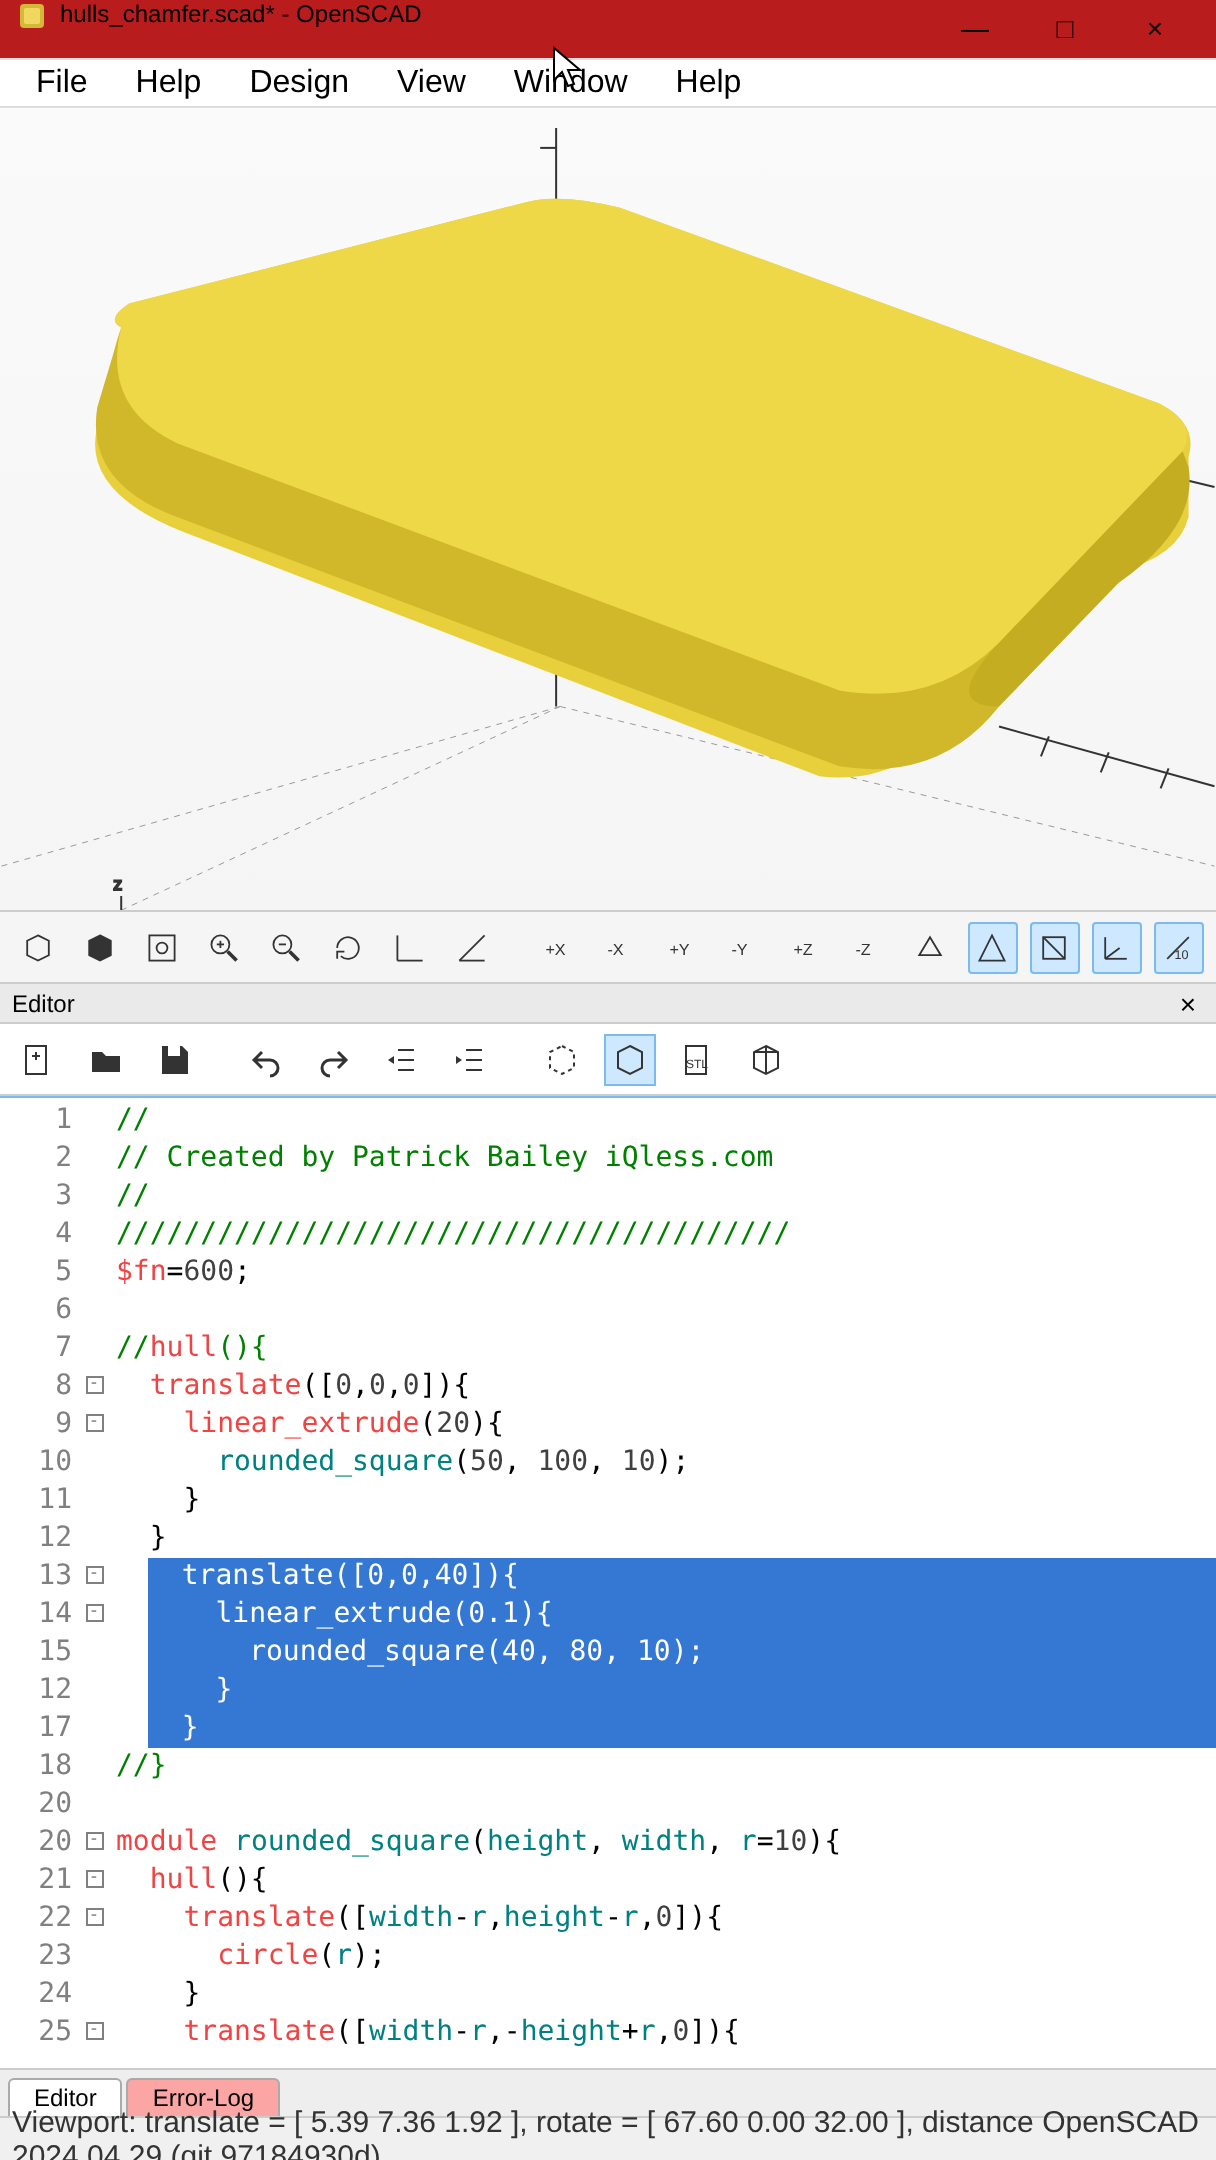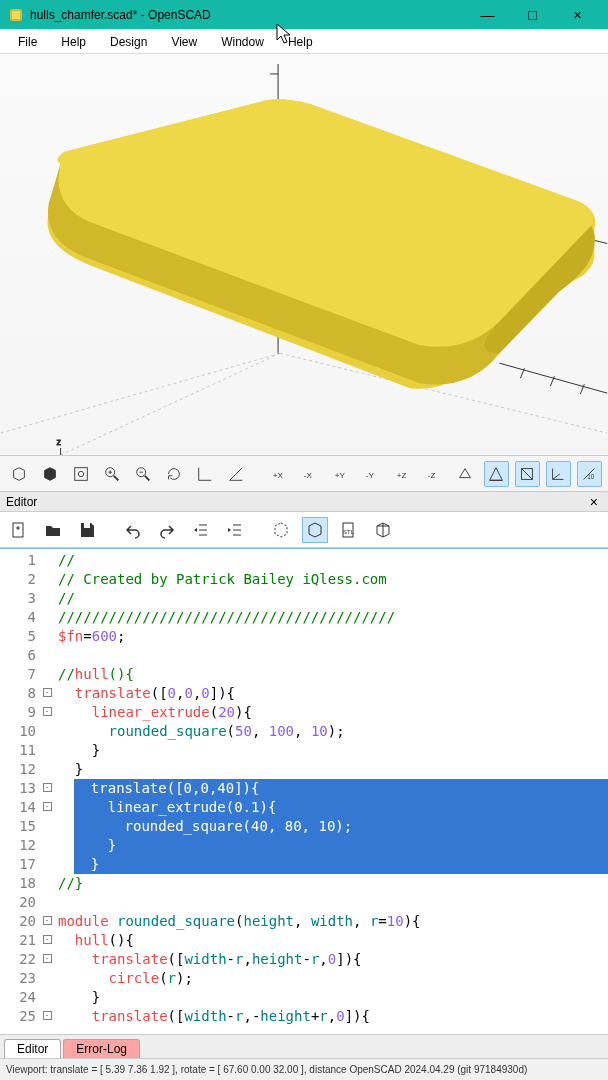--- a/index.html
+++ b/index.html
@@ -1,23 +1,23 @@
 <!DOCTYPE html>
 <html><head>
 <meta charset="utf-8">
 <style>
 * { box-sizing: border-box; margin: 0; padding: 0; }
 body { font-family: "Segoe UI", Tahoma, sans-serif; font-size: 12px; width: 608px; height: 1080px; background: #f0f0f0; display: flex; flex-direction: column; overflow: hidden; }
-.titlebar { height: 30px; background: #14b8a6; display: flex; align-items: center; padding: 0 8px; border-bottom: 1px solid #ddd; }
+.titlebar { height: 30px; background: #b91c1c; display: flex; align-items: flex-start; padding: 0 8px; border-bottom: 1px solid #ddd; }
 .titlebar-icon { width: 16px; height: 16px; margin-right: 6px; }
 .titlebar-text { flex: 1; font-size: 12px; }
 .titlebar-controls { display: flex; gap: 0; }
 .titlebar-btn { width: 45px; height: 28px; display: flex; align-items: center; justify-content: center; cursor: pointer; font-size: 14px; }
 .menubar { height: 24px; background: #fff; display: flex; align-items: center; padding: 0 8px; gap: 4px; border-bottom: 1px solid #ddd; }
-.menu-item { padding: 2px 10px; cursor: pointer; font-size: 12px; }
+.menu-item { padding: 2px 10px; cursor: pointer; font-size: 16px; }
 .viewport { height: 402px; background: linear-gradient(to bottom, #fafafa, #f5f5f5); position: relative; border-bottom: 1px solid #ccc; overflow: hidden; }
 .viewport svg { width: 100%; height: 100%; }
 .view-toolbar { height: 36px; background: #f5f5f5; display: flex; align-items: center; padding: 0 6px; gap: 6px; border-bottom: 1px solid #ccc; }
 .tool-btn { width: 26px; height: 26px; display: flex; align-items: center; justify-content: center; cursor: pointer; border: 1px solid transparent; border-radius: 2px; }
 .tool-btn.pressed { background: #cde8ff; border-color: #7bbbf0; }
 .tool-btn svg { width: 18px; height: 18px; }
 .editor-header { height: 20px; background: #eaeaea; display: flex; align-items: center; padding: 0 6px; border-bottom: 1px solid #ccc; font-size: 12px; justify-content: space-between; }
 .editor-header-close { cursor: pointer; font-size: 14px; padding: 0 4px; }
 .editor-toolbar { height: 36px; background: #fff; display: flex; align-items: center; padding: 0 6px; gap: 8px; border-bottom: 1px solid #ccc; }
 .ed-btn { width: 26px; height: 26px; display: flex; align-items: center; justify-content: center; cursor: pointer; }
@@ -26,28 +26,28 @@
 .code-area { flex: 1; background: #fff; font-family: Consolas, monospace; font-size: 14px; display: flex; overflow: hidden; border-top: 1px solid #7bbbf0; }
 .gutter { width: 40px; background: #fff; text-align: right; padding: 2px 4px 2px 0; color: #808080; line-height: 19px; user-select: none; }
 .gutter div { height: 19px; }
 .fold-col { width: 14px; background: #fff; line-height: 19px; }
 .fold-col div { height: 19px; text-align: center; color: #808080; font-size: 10px; }
 .fold-box { display: inline-block; width: 9px; height: 9px; border: 1px solid #808080; line-height: 7px; font-size: 9px; text-align: center; cursor: pointer; }
 .code-lines { flex: 1; padding: 2px 0 2px 4px; line-height: 19px; white-space: pre; }
 .code-lines > div { height: 19px; }
 .c-comment { color: #008000; }
 .c-var { color: #008080; text-align: center; }
-.c-num { color: #8b5cf6; }
+.c-num { color: #404040; }
 .c-func { color: #ef4444; }
 .sel { background: #3478d4; color: #fff; margin-left: 16px; }
 .sel .c-comment, .sel .c-keyword, .sel .c-var, .sel .c-num, .sel .c-func { color: #fff; }
 .bottom-tabs { height: 24px; background: #eee; display: flex; align-items: flex-end; border-top: 1px solid #ccc; padding-left: 4px; }
 .bottom-tab { padding: 2px 12px; border: 1px solid #aaa; border-bottom: none; background: #fff; margin-right: 2px; font-size: 12px; cursor: pointer; border-radius: 3px 3px 0 0; }
 .bottom-tab.inactive { background: #fca5a5; }
-.statusbar { height: 22px; background: #f0f0f0; display: flex; align-items: center; padding: 0 6px; font-size: 10px; color: #333; border-top: 1px solid #ccc; }
+.statusbar { height: 22px; background: #f0f0f0; display: flex; align-items: center; padding: 0 6px; font-size: 15px; color: #333; border-top: 1px solid #ccc; }
 .cursor-ptr { position: absolute; pointer-events: none; }
 </style>
 </head>
 <body>
 
 <div class="titlebar">
   <svg class="titlebar-icon" viewBox="0 0 16 16">
       <rect x="2" y="2" width="12" height="12" rx="2" fill="#d4b838"></rect>
       <rect x="4" y="4" width="8" height="8" rx="1" fill="#f0d860"></rect>
     </svg>

